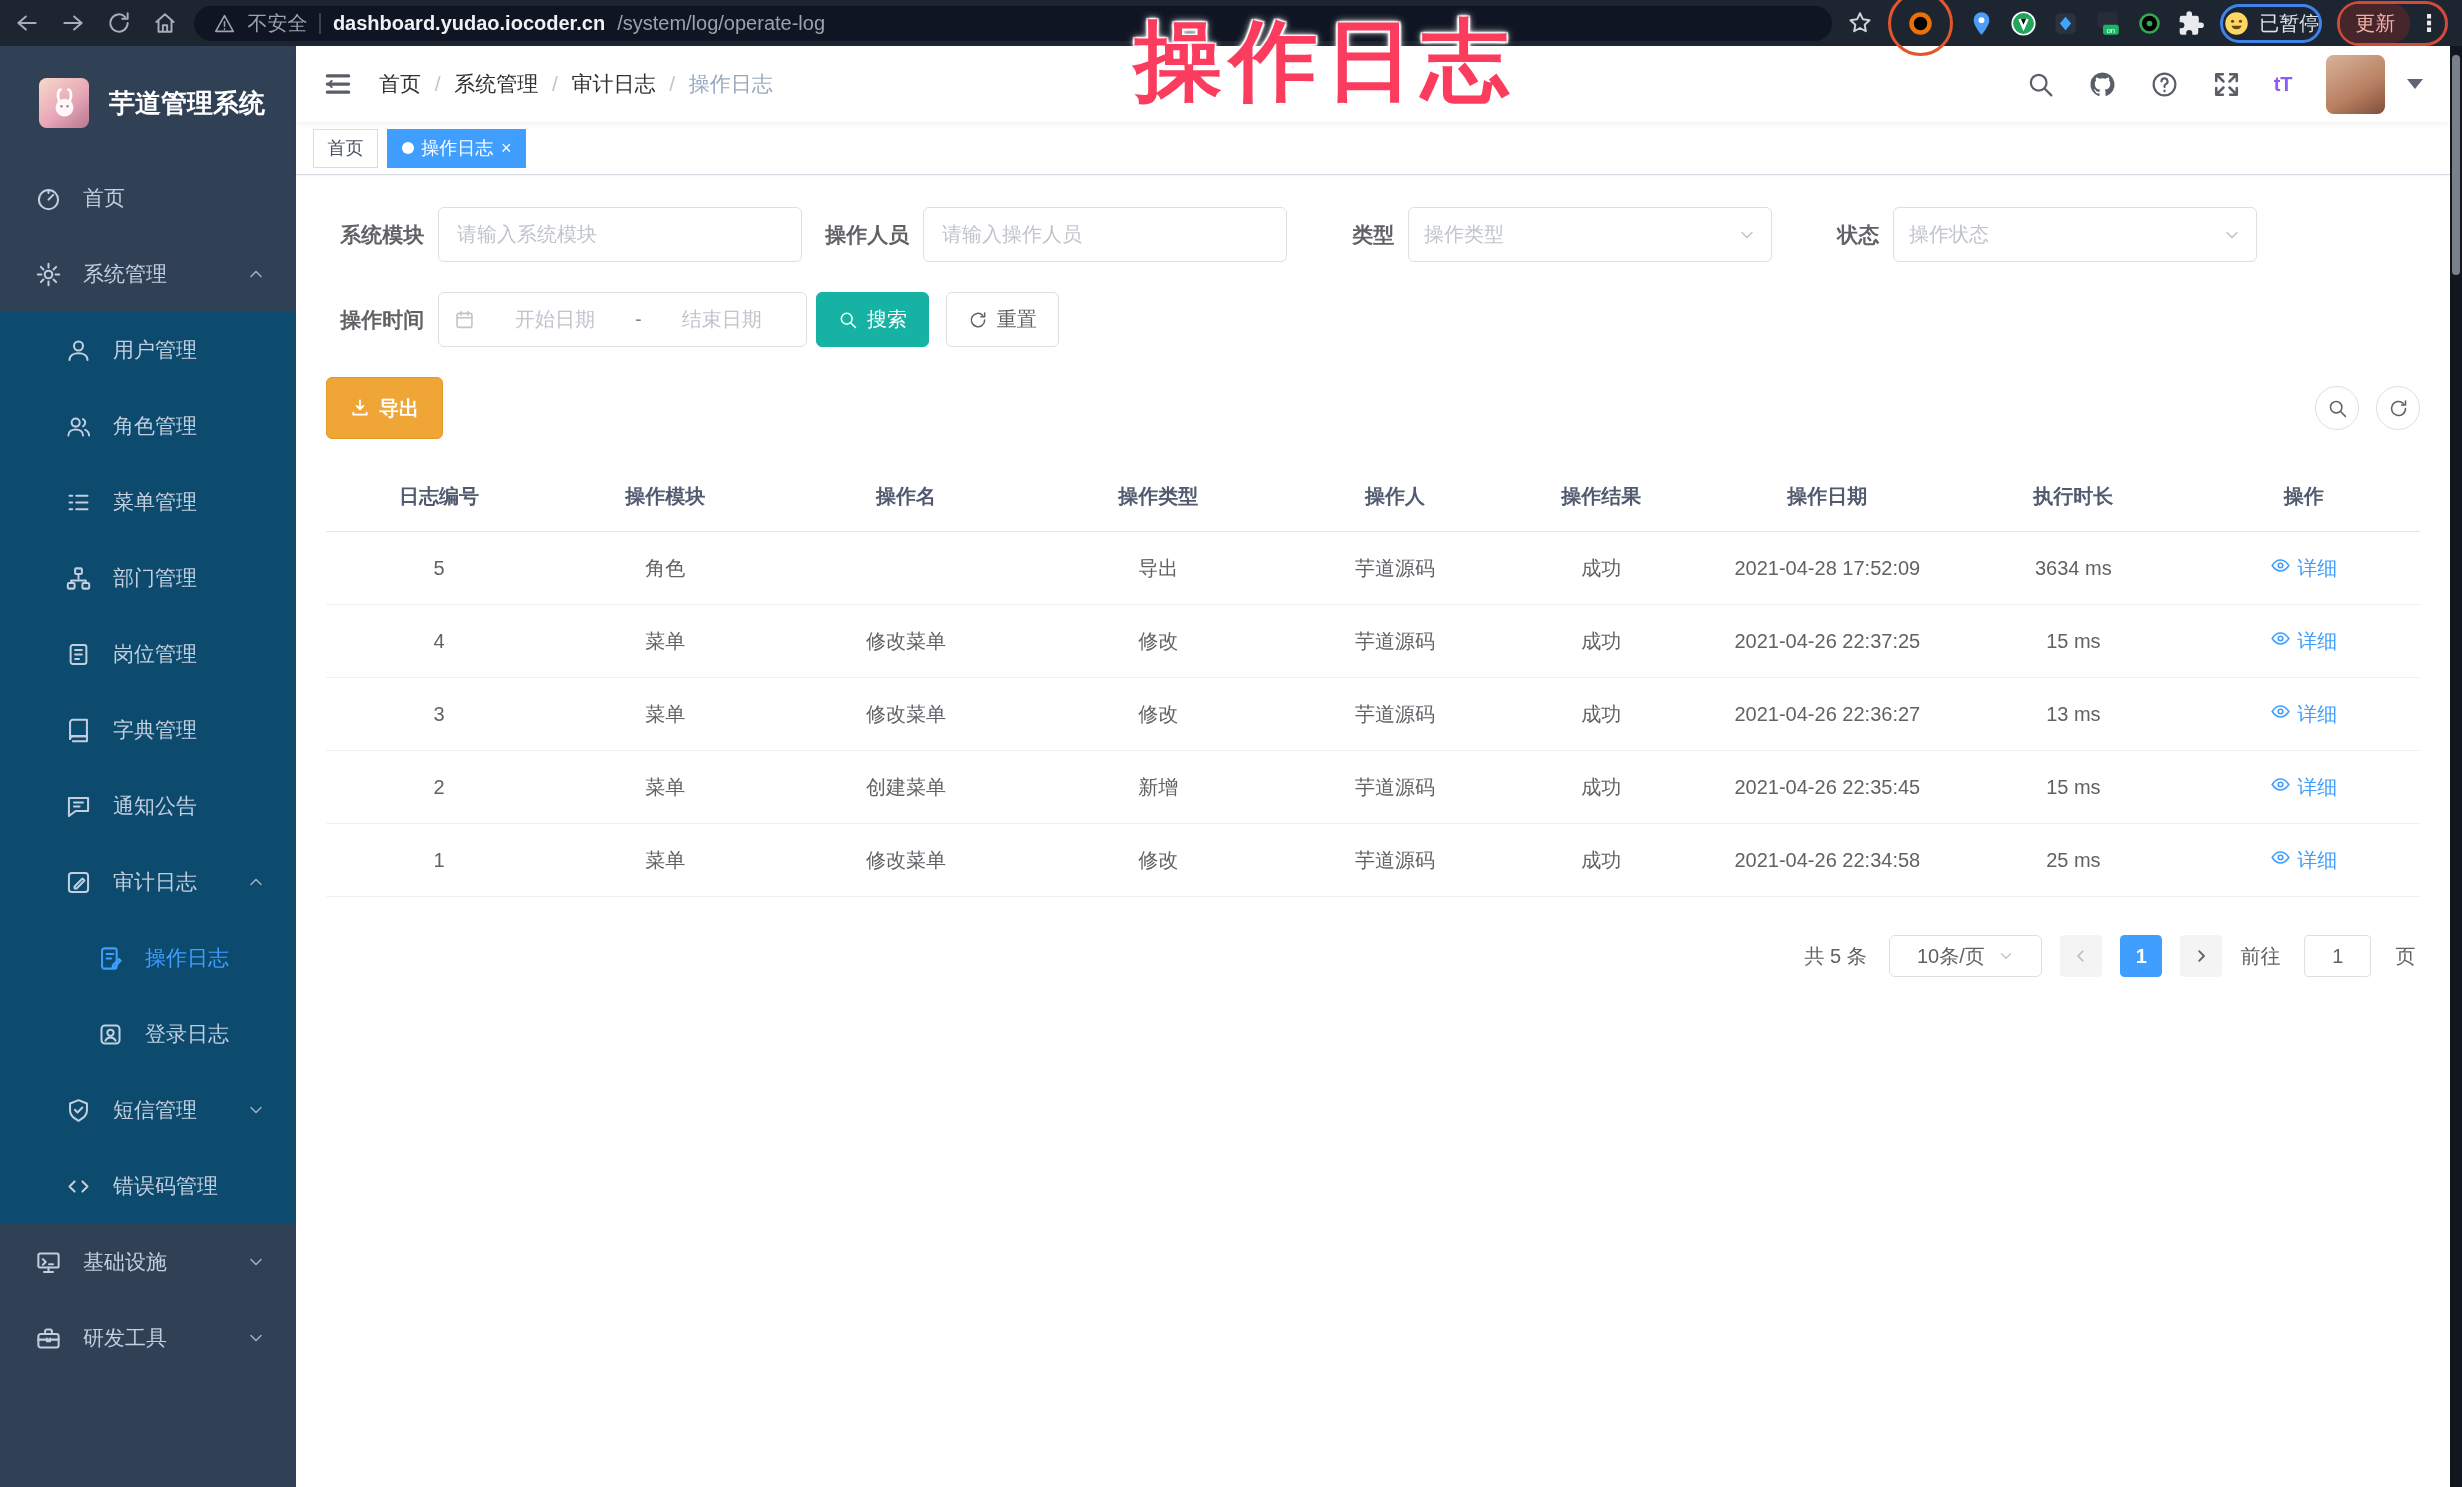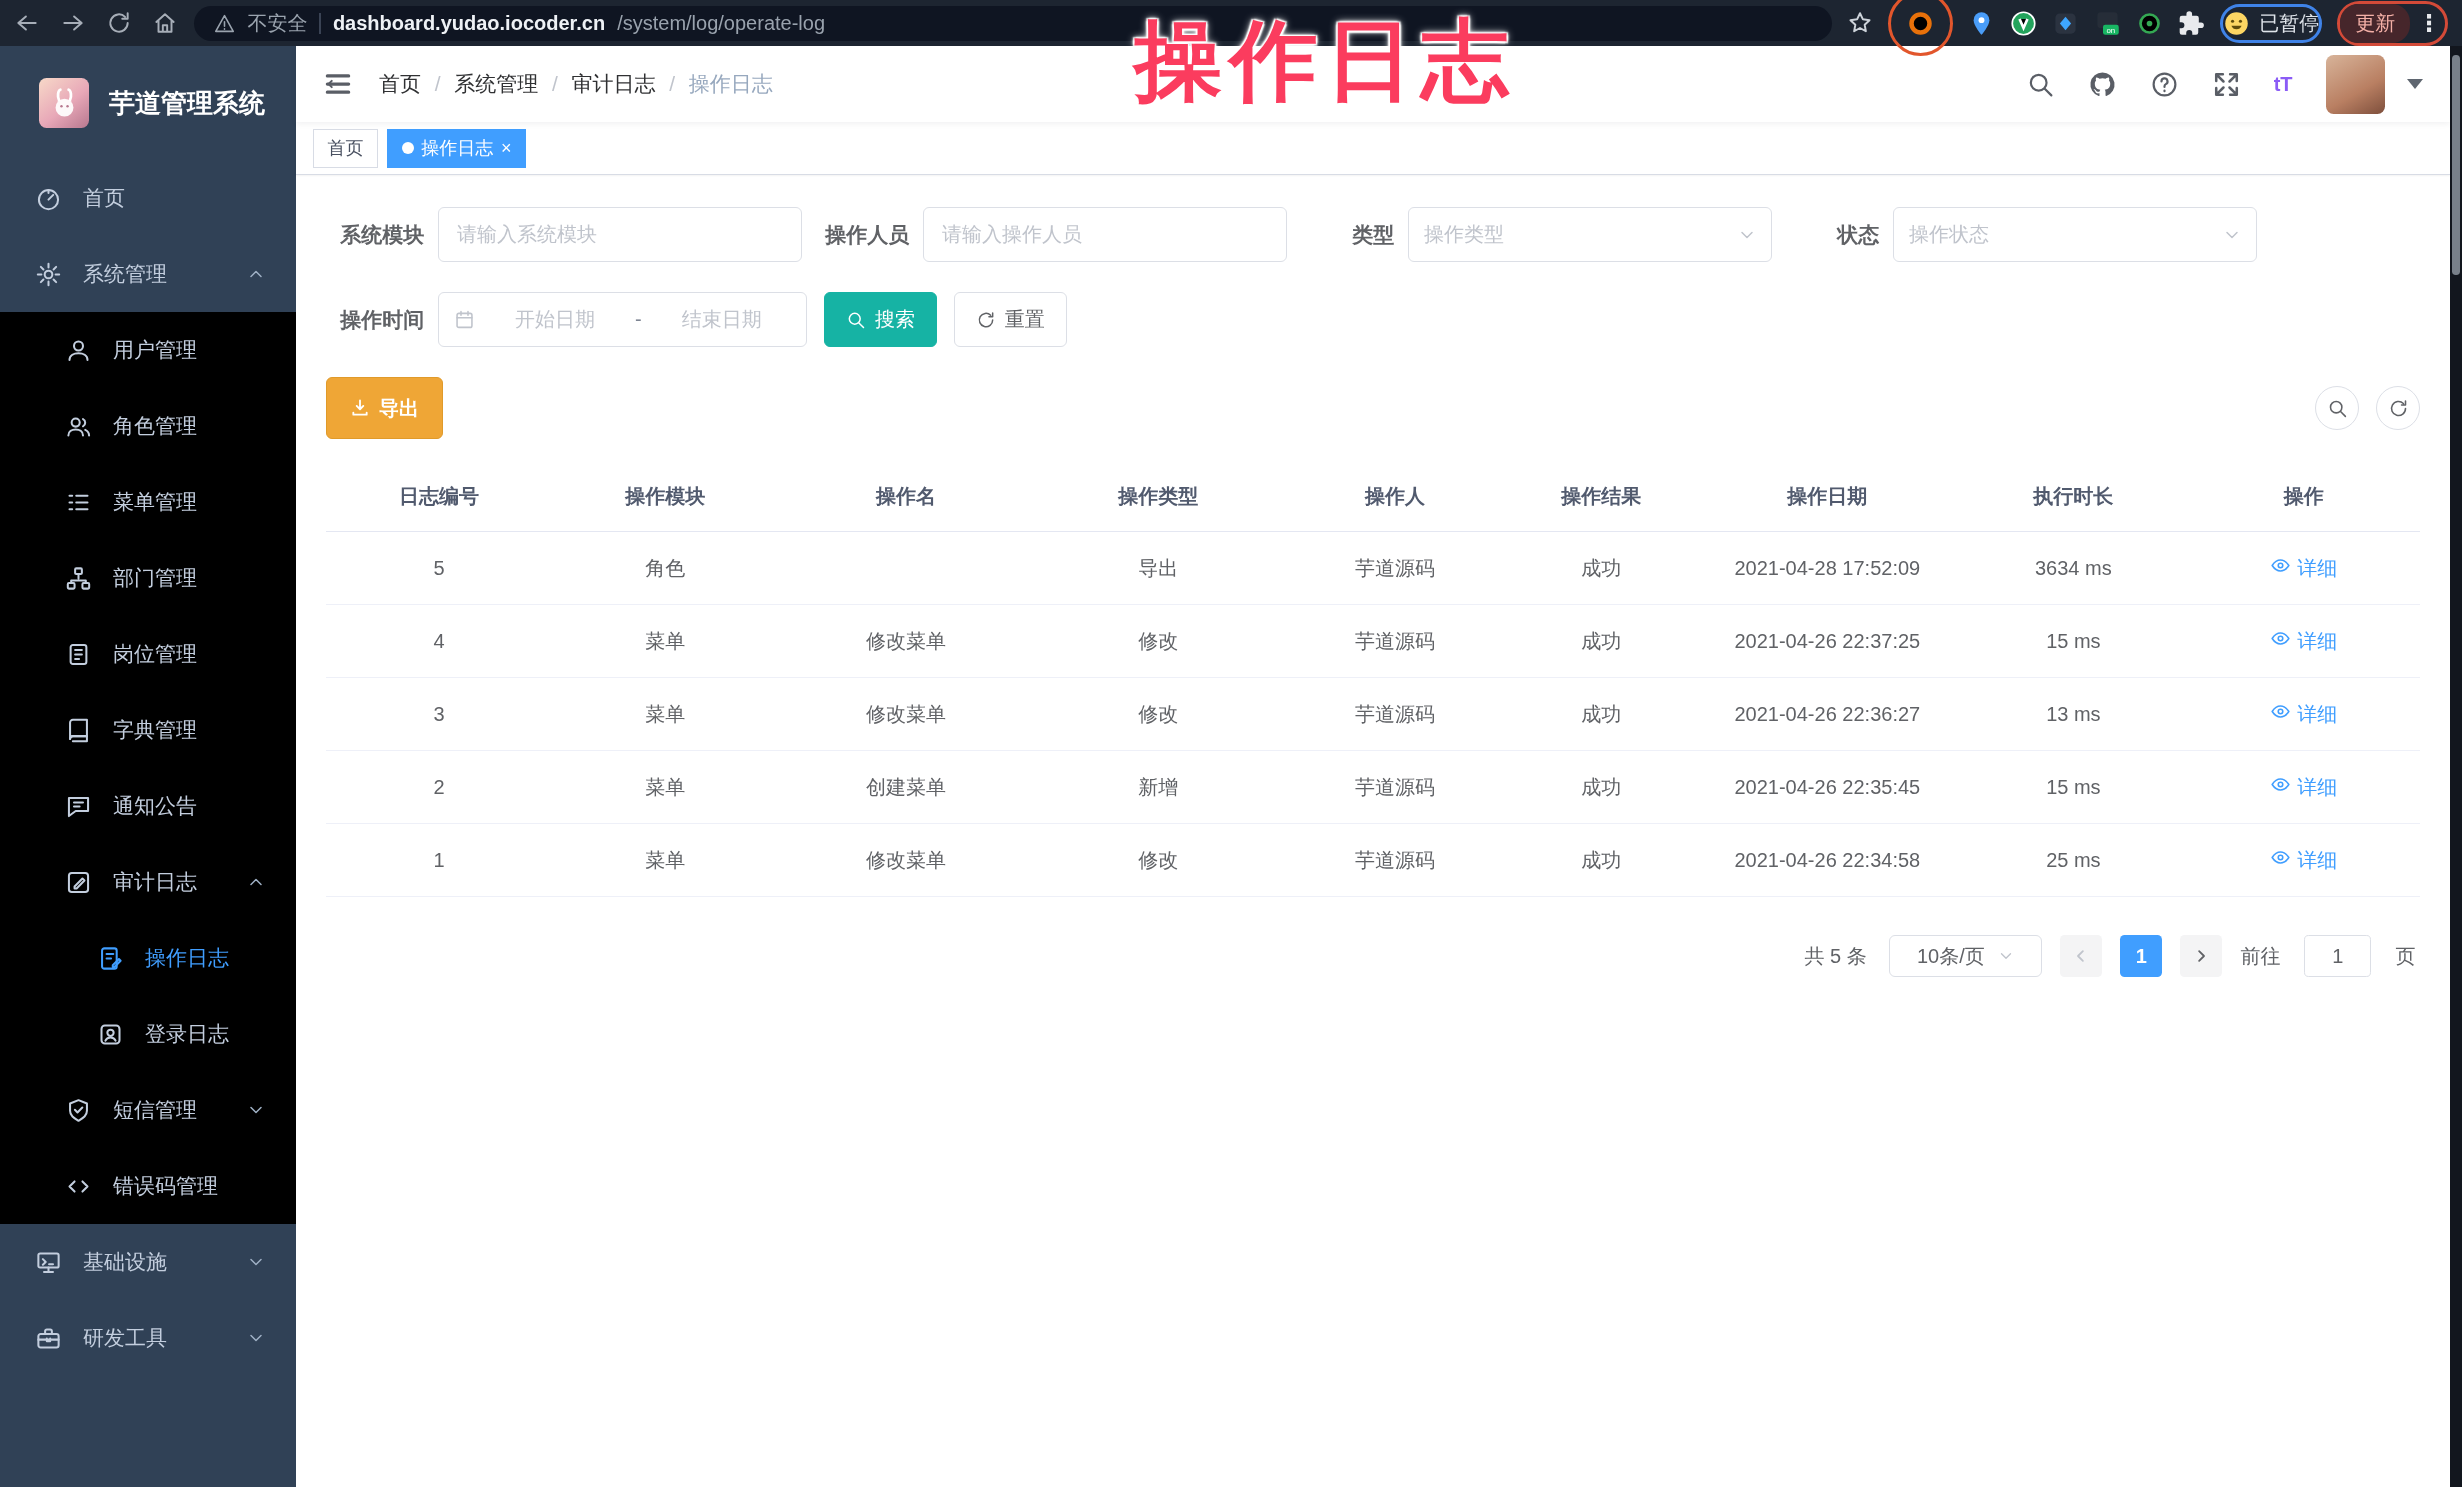--- a/index.html
+++ b/index.html
@@ -38,21 +38,21 @@
   .sidebar{position:absolute;top:46px;left:0;width:296px;height:1442px;background:#304156;overflow:hidden}
   .logo-row{height:114px;display:flex;align-items:center;padding-left:39px;gap:20px}
   .logo-img{width:50px;height:50px;border-radius:7.6px;background:linear-gradient(140deg,#f7d9c8,#e8a8b8 55%,#b8788f);display:flex;align-items:center;justify-content:center;flex:none}
   .logo-img svg{width:33px;height:33px}
   .app-title{color:#fff;font-size:26px;font-weight:bold;white-space:nowrap}
   .s-item{height:76px;display:flex;align-items:center;color:#c3cede;font-size:21px;cursor:pointer;position:relative;white-space:nowrap}
   .s-item .s-ic{width:27px;height:27px;margin-right:21px;flex:none}
   .lvl1{padding-left:35px}
   .lvl2{padding-left:65px}
   .lvl3{padding-left:97px}
-  .sub{background:#000000}
+  .sub{background:#0c4a6e}
   .s-item.active{color:#409eff}
   .s-arrow{position:absolute;right:30px;width:20px;height:20px;color:#9fb0c5}
 
   
   .main{position:absolute;top:46px;left:296px;right:12px;bottom:0;background:#fff}
   .navbar{height:76px;display:flex;align-items:center;padding:0 27px;background:#fff;position:relative;box-shadow:0 1.5px 6px rgba(0,21,41,.06)}
   .hamburger{width:30px;height:30px;color:#5a5e66;margin-right:26px}
   .crumb{display:flex;align-items:center;font-size:21px;color:#303133;gap:13.7px}
   .crumb .c-sep{color:#c0c4cc}
   .crumb .c-last{color:#97a8be}
@@ -79,21 +79,21 @@
   .tinput input::placeholder{color:#c0c4cc}
   .selbox{width:364px;padding:0 15px;position:relative;cursor:pointer}
   .selbox .ph{font-size:20px;color:#c0c4cc}
   .selbox .chev{position:absolute;right:13.7px;width:20px;height:20px;color:#c0c4cc}
   .datebox{width:369px;padding:0 15px;gap:10.6px}
   .datebox .cal{width:21px;height:21px;color:#c0c4cc;flex:none}
   .datebox .ph{font-size:20px;color:#c0c4cc;flex:1;text-align:center}
   .datebox .rsep{font-size:20px;color:#7d8492}
   .btn{height:55px;border-radius:6px;display:inline-flex;align-items:center;justify-content:center;gap:9px;font-size:20px;cursor:pointer;white-space:nowrap}
   .btn .ic{width:20px;height:20px}
-  .btn-search{background:#16b3a4;color:#fff;border:0.8px solid #16b3a4;padding:0 21px;margin-left:8px}
+  .btn-search{background:#16b3a4;color:#fff;border:0.8px solid #16b3a4;padding:0 21px;margin-left:0}
   .btn-reset{background:#fff;color:#606266;border:0.8px solid #dcdfe6;padding:0 21px;margin-left:16.7px}
 
   
   .toolrow{display:flex;align-items:center;margin-bottom:23px}
   .btn-export{background:#efa636;border:0.8px solid #e09a2a;color:#fff;height:62px;padding:0 23px;font-weight:bold}
   .tool-right{margin-left:auto;display:flex;gap:16.7px;padding-right:0}
   .circle-btn{width:44px;height:44px;border-radius:50%;border:0.8px solid #dcdfe6;background:#fff;color:#606266;display:flex;align-items:center;justify-content:center;cursor:pointer}
   .circle-btn .ic{width:21px;height:21px}
 
   

